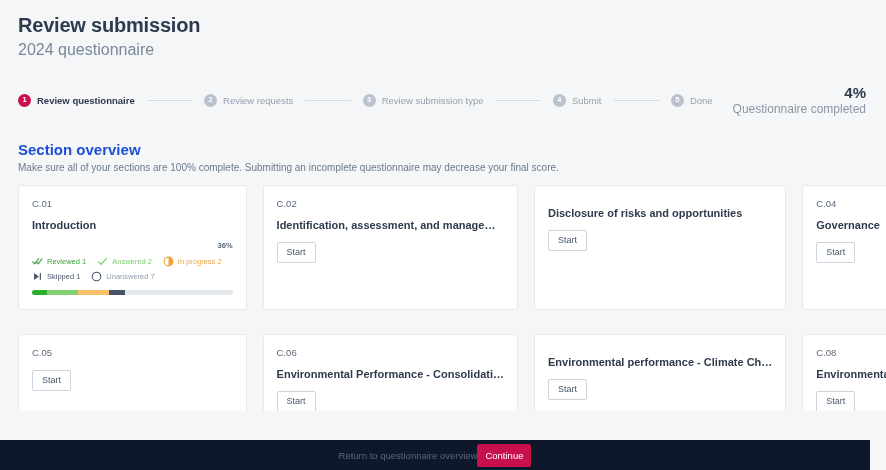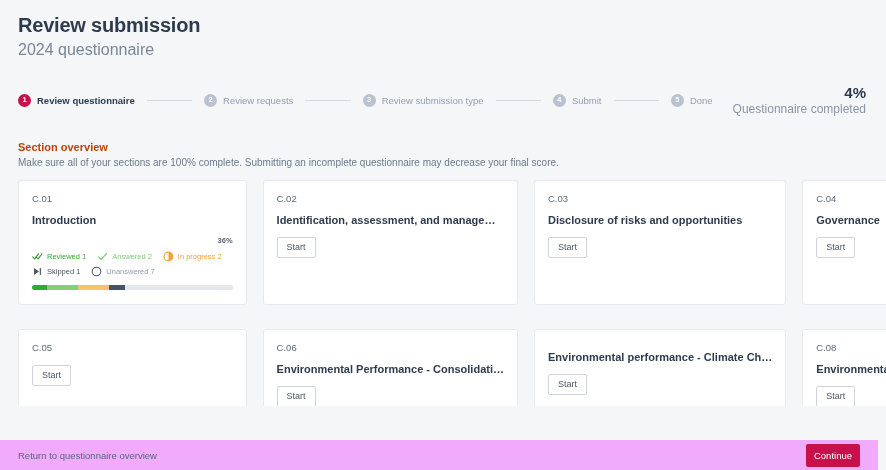--- a/index.html
+++ b/index.html
@@ -101,23 +101,23 @@
     color: #8b96a5;
     margin-top: 1px;
   }
 
   
   .section-overview {
     padding: 0 18px;
     margin-top: 26px;
   }
   .section-title {
-    font-size: 11px;
-    font-weight: bold;
-    color: #c2410c;
+    font-size: 15px;
+    font-weight: bold;
+    color: #1d4ed8;
   }
   .section-desc {
     font-size: 10px;
     color: #6c7a8c;
     margin-top: 4px;
   }
 
   
   .card-grid {
     display: grid;
@@ -212,27 +212,27 @@
     display: flex;
     background: #e4e7ea;
     width: 100%;
   }
   .seg { height: 100%; }
 
   
   .footer {
     position: absolute;
     left: 0;
-    right: 8px;
+    right: 16px;
     bottom: 0;
     height: 30px;
-    background: #f0abfc;
-    display: flex;
-    align-items: center;
-    justify-content: space-between;
+    background: #0f172a;
+    display: flex;
+    align-items: center;
+    justify-content: center;
     padding: 0 18px;
   }
   .footer-link {
     font-size: 9.5px;
     color: #5b6878;
     text-decoration: none;
     cursor: pointer;
   }
   .continue-btn {
     background: #c8104c;
@@ -373,21 +373,20 @@
     </div>
   </div>
 
   <div class="card">
     <div class="card-code">C.02</div>
     <div class="card-name">Identification, assessment, and manage…</div>
     <button class="start-btn">Start</button>
   </div>
 
   <div class="card">
-    <div class="card-code">C.03</div>
     <div class="card-name">Disclosure of risks and opportunities</div>
     <button class="start-btn">Start</button>
   </div>
 
   <div class="card">
     <div class="card-code">C.04</div>
     <div class="card-name">Governance</div>
     <button class="start-btn">Start</button>
   </div>
 

